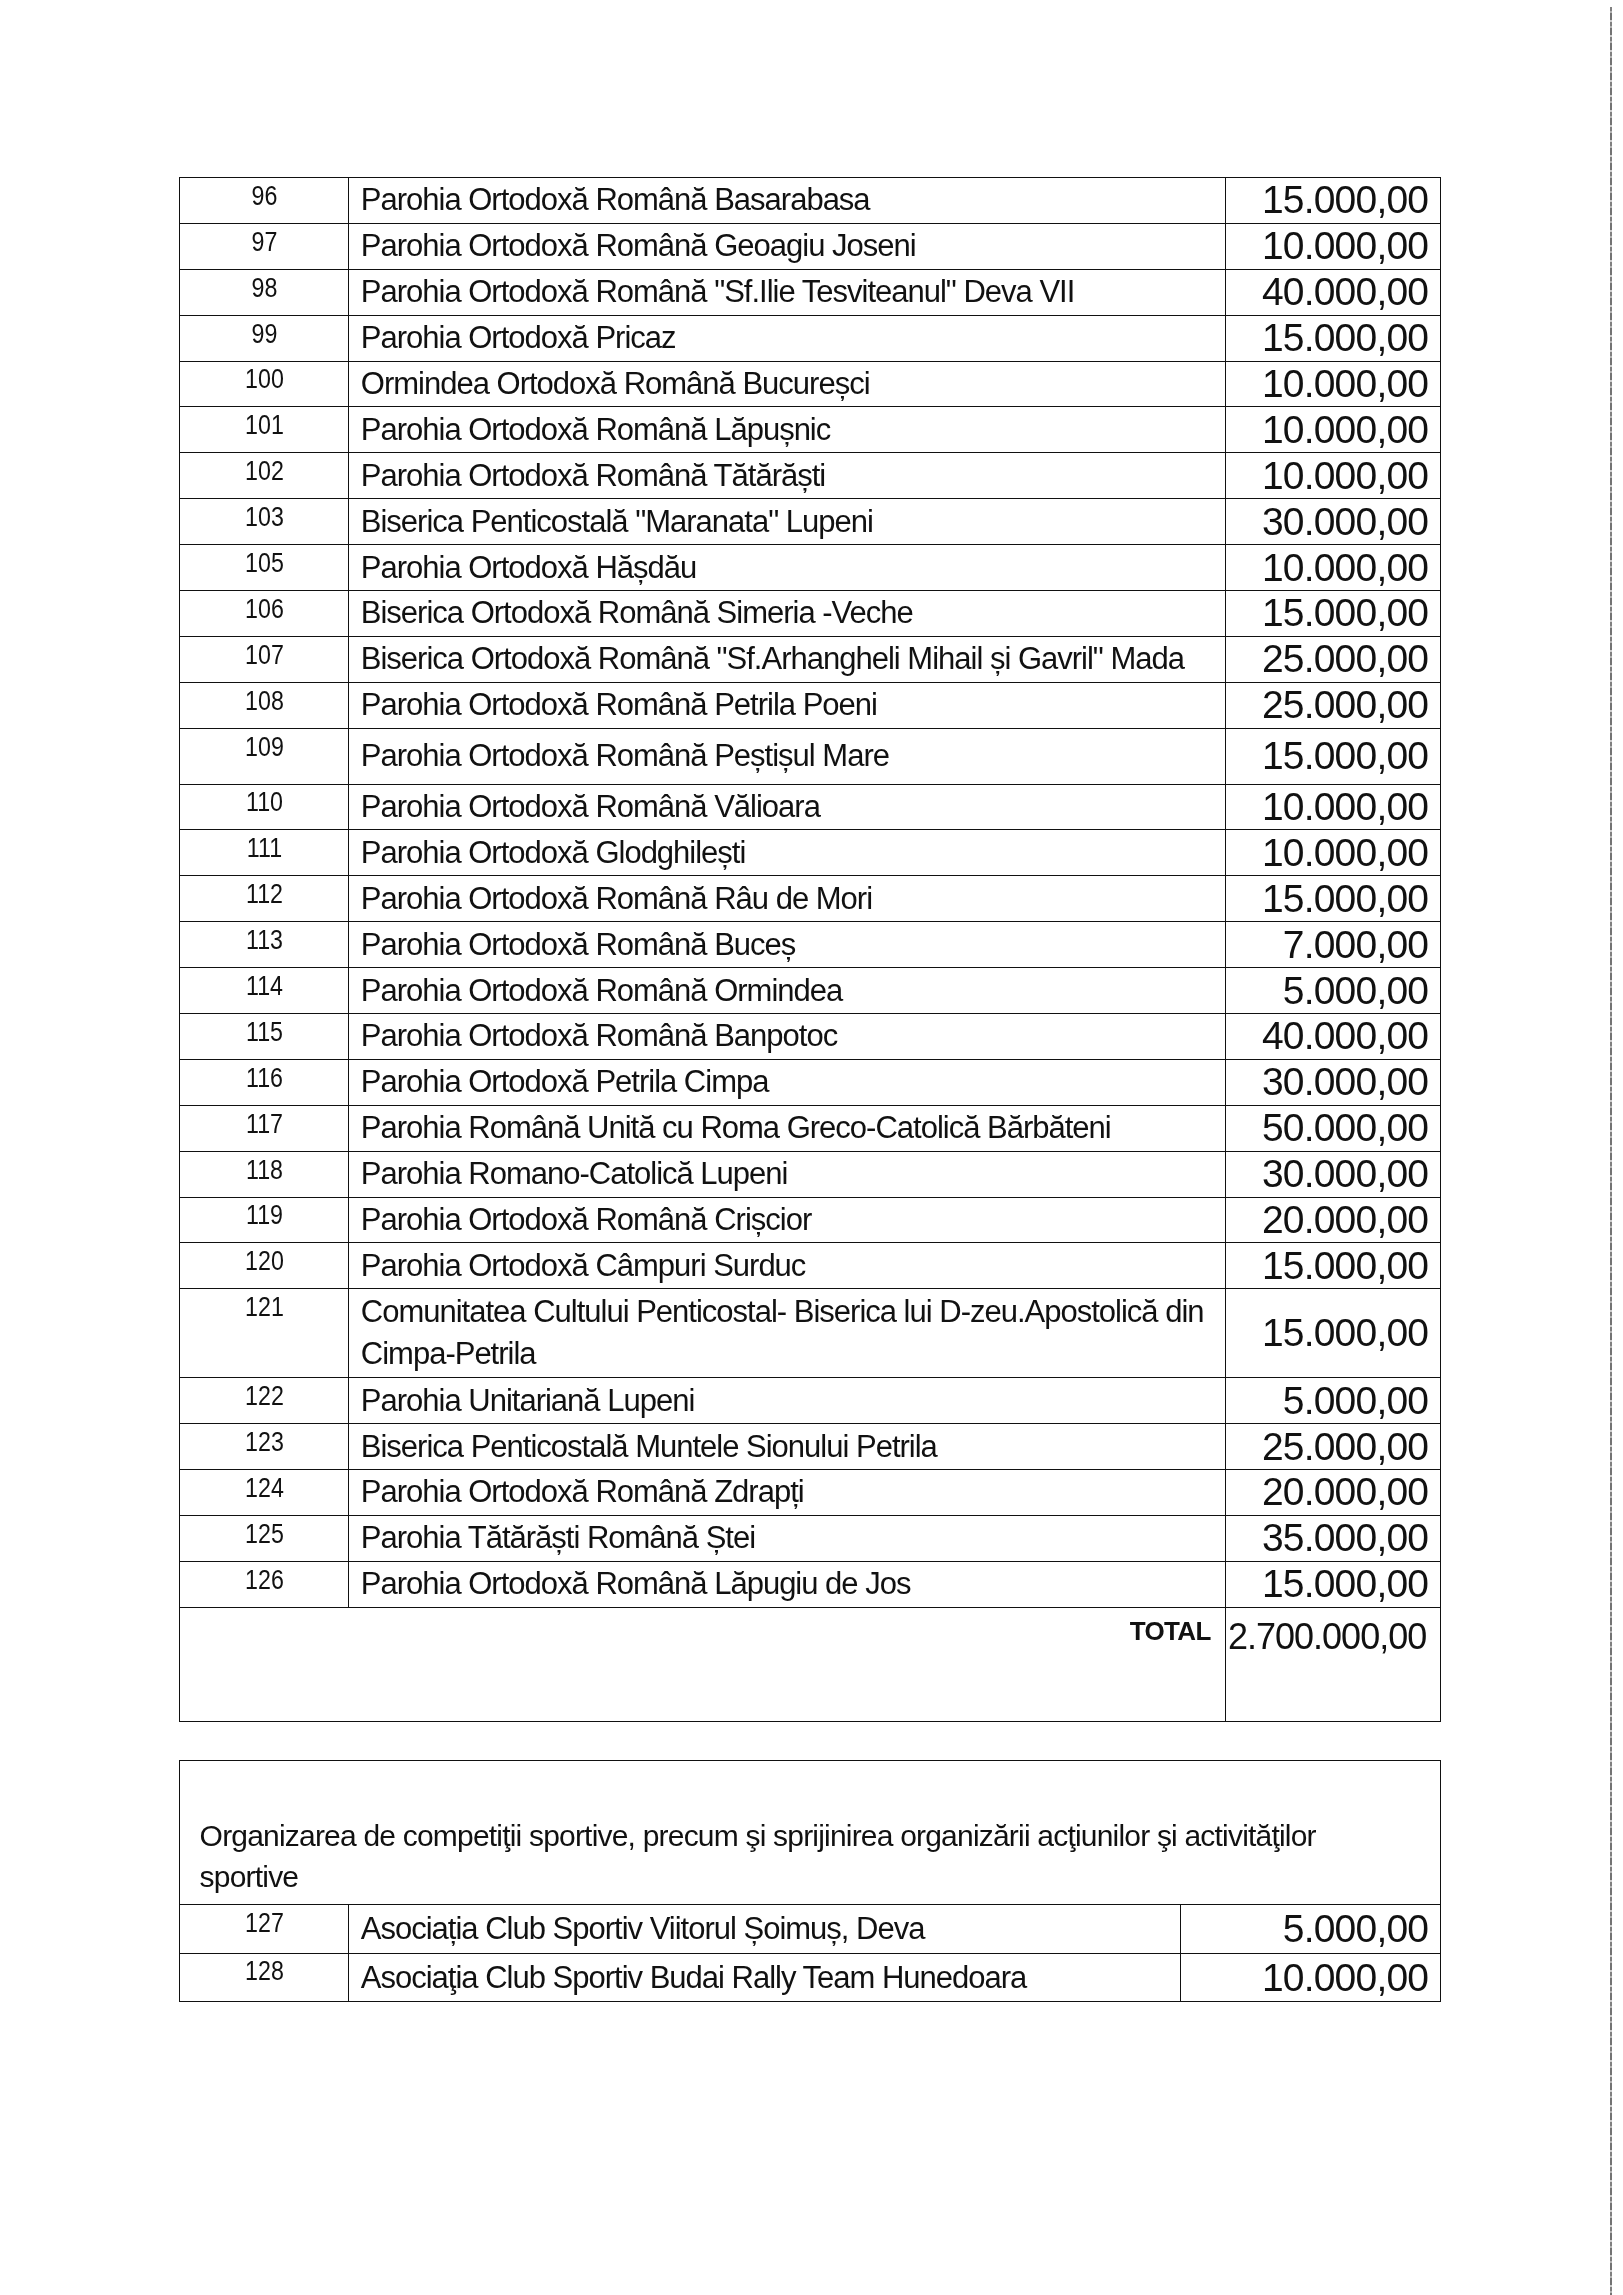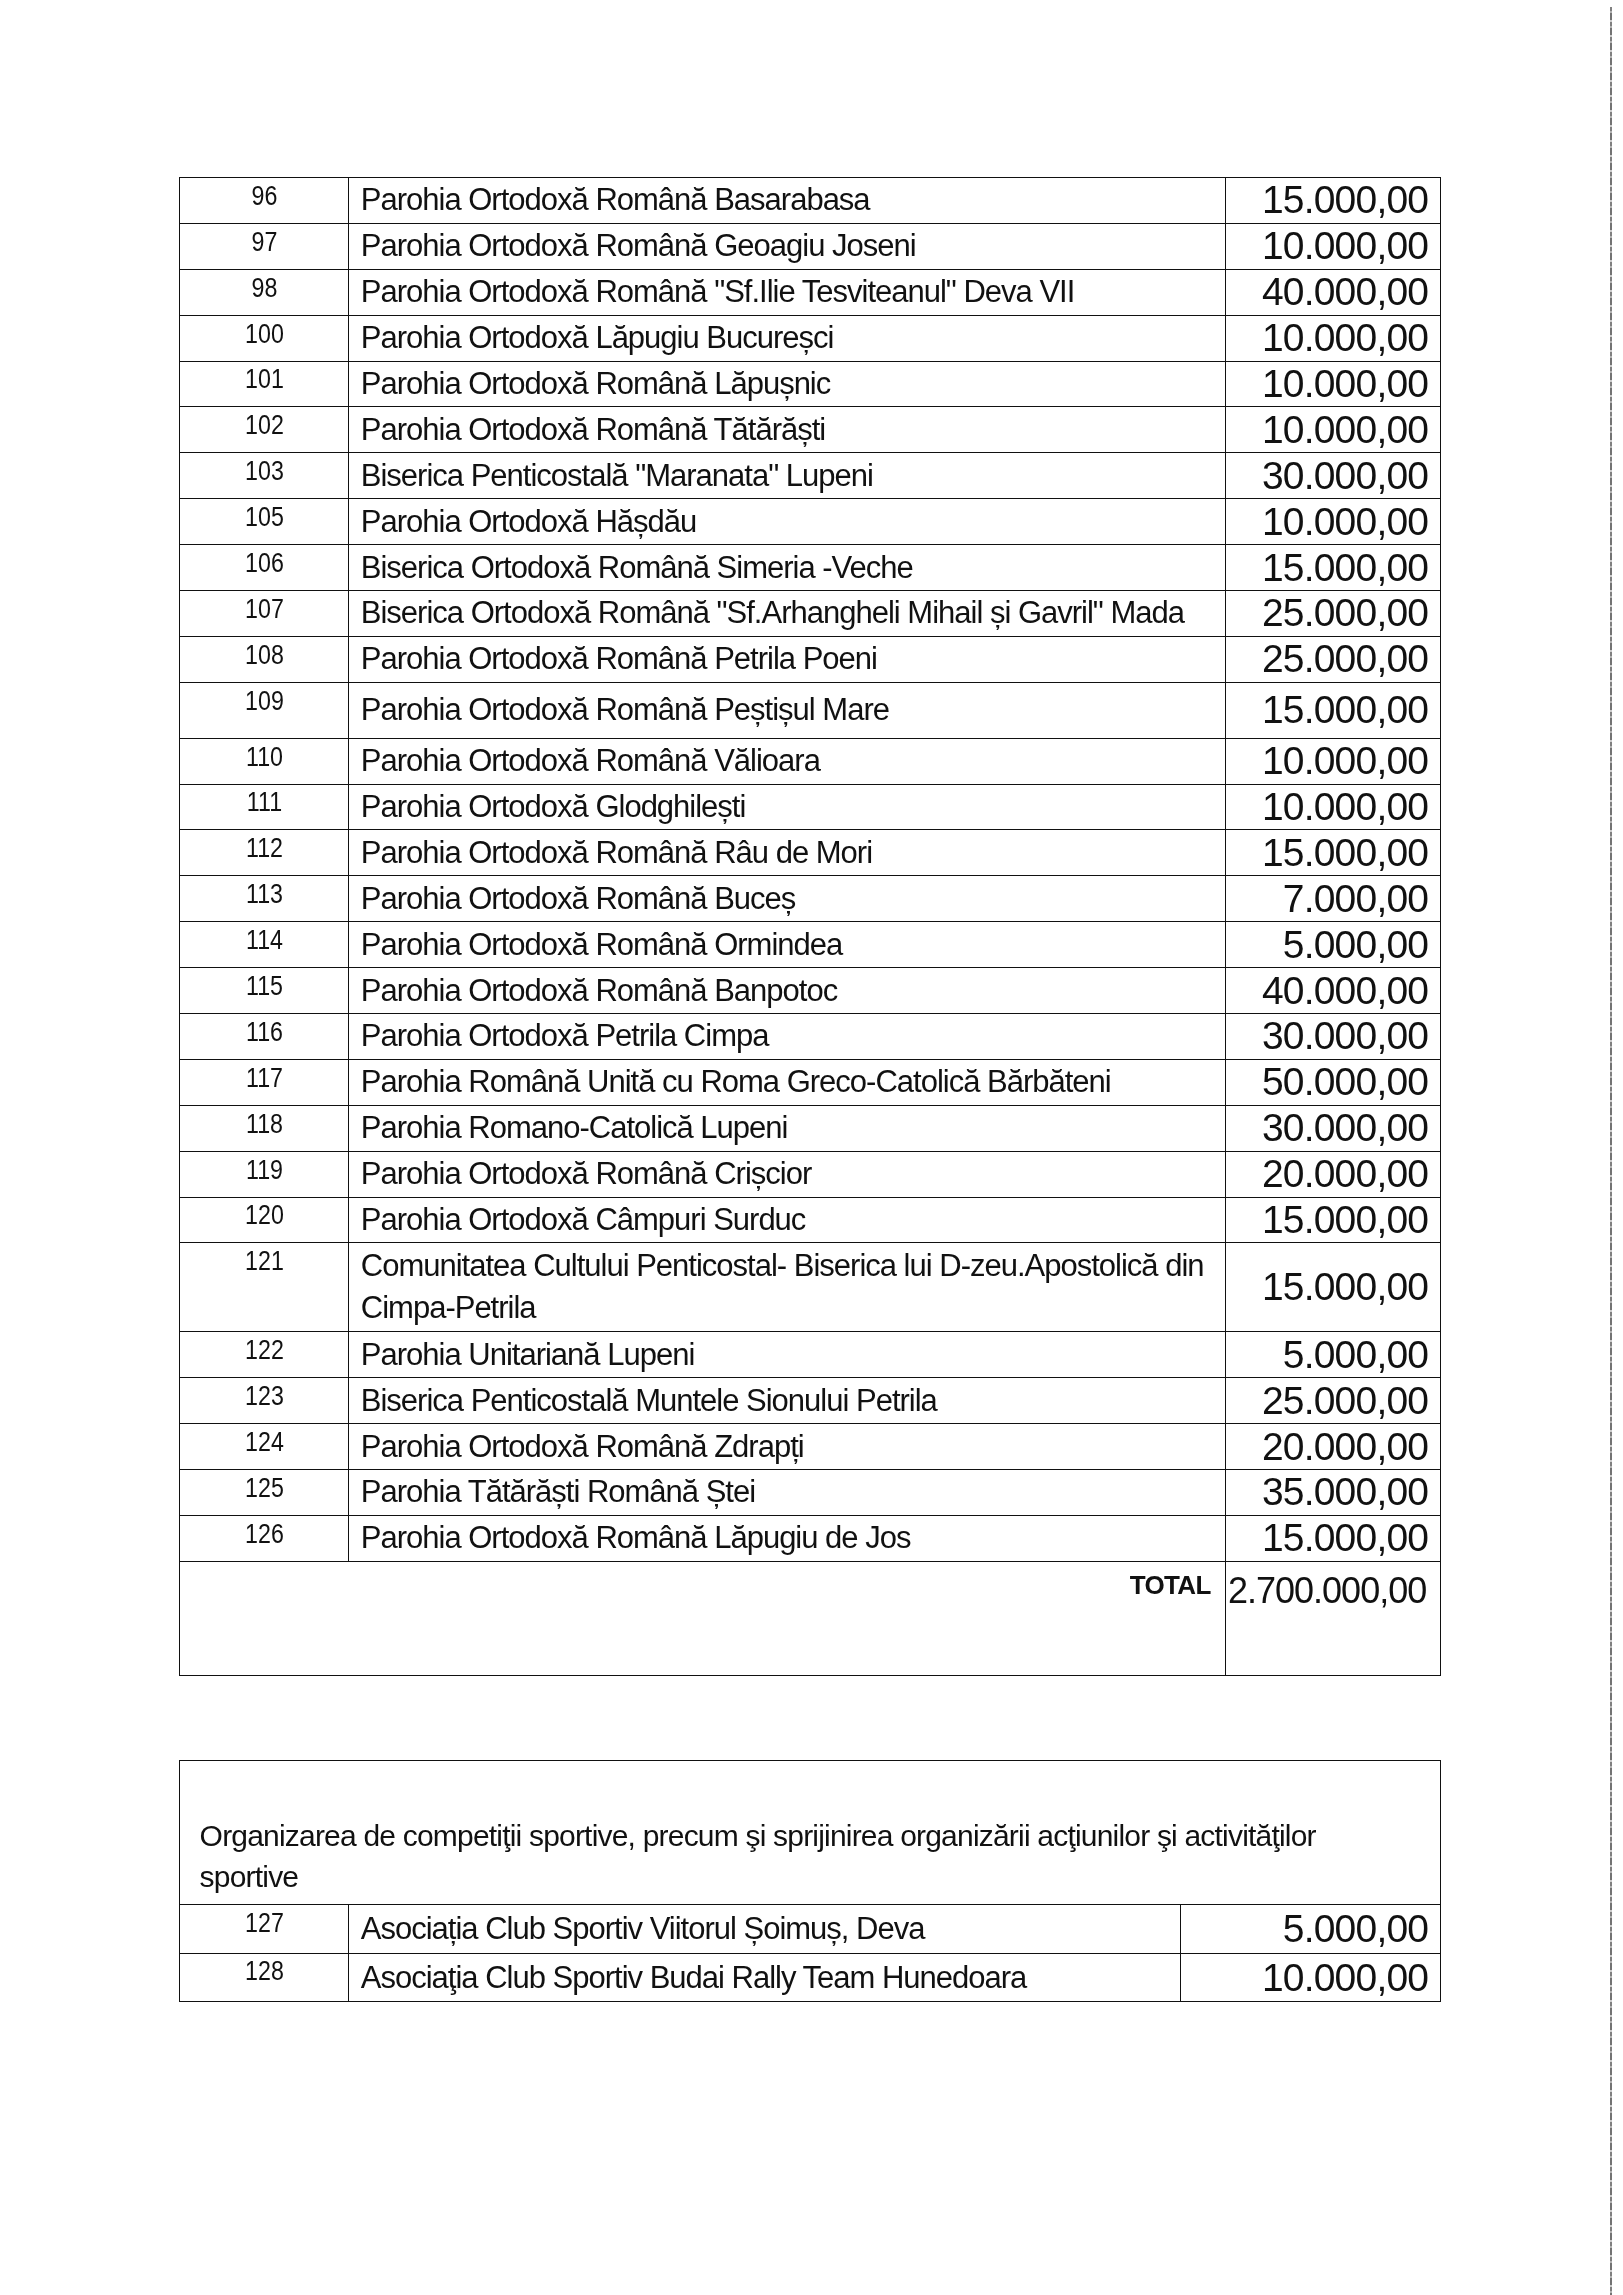--- a/index.html
+++ b/index.html
@@ -57,22 +57,27 @@
         <td class="num">97</td>
         <td class="name">Parohia Ortodoxă Română Geoagiu Joseni</td>
         <td class="amt">10.000,00</td>
       </tr>
       <tr class="r1">
         <td class="num">98</td>
         <td class="name">Parohia Ortodoxă Română "Sf.Ilie Tesviteanul" Deva VII</td>
         <td class="amt">40.000,00</td>
       </tr>
       <tr class="r1">
+        <td class="num">99</td>
+        <td class="name">Parohia Ortodoxă Pricaz</td>
+        <td class="amt">15.000,00</td>
+      </tr>
+      <tr class="r1">
         <td class="num">100</td>
-        <td class="name">Parohia Ortodoxă Lăpugiu Bucureșci</td>
+        <td class="name">Ormindea Ortodoxă Română Bucureșci</td>
         <td class="amt">10.000,00</td>
       </tr>
       <tr class="r1">
         <td class="num">101</td>
         <td class="name">Parohia Ortodoxă Română Lăpușnic</td>
         <td class="amt">10.000,00</td>
       </tr>
       <tr class="r1">
         <td class="num">102</td>
         <td class="name">Parohia Ortodoxă Română Tătărăști</td>

